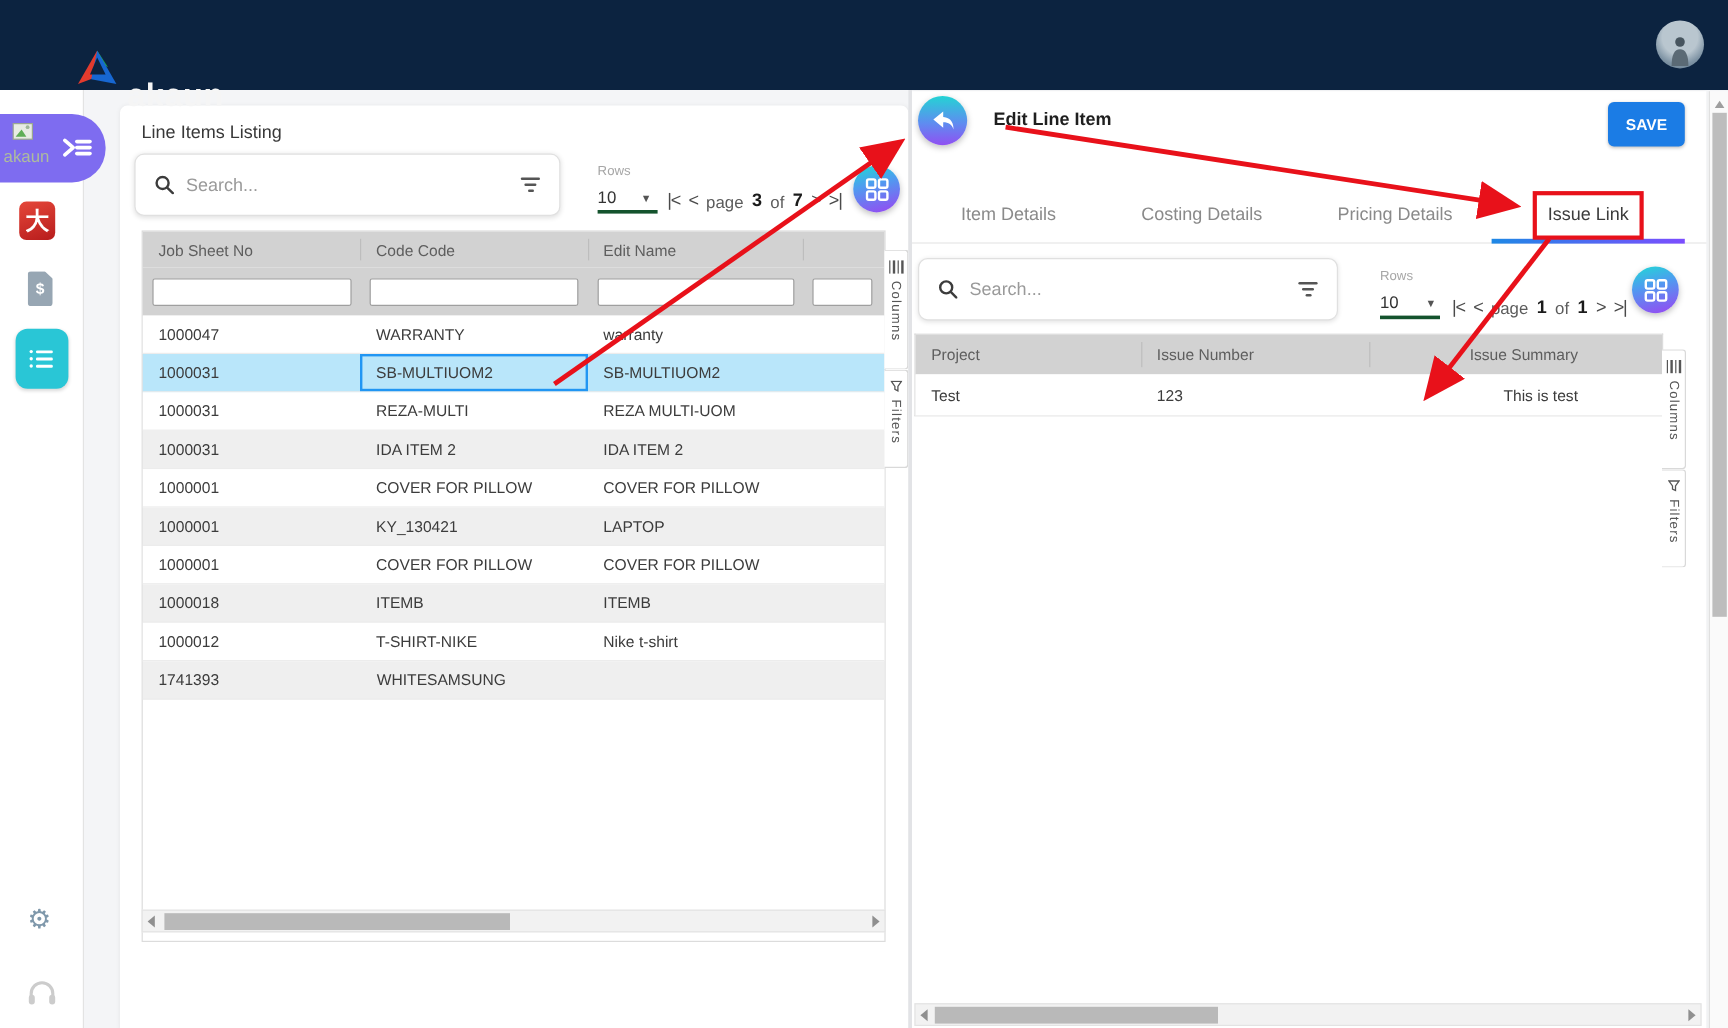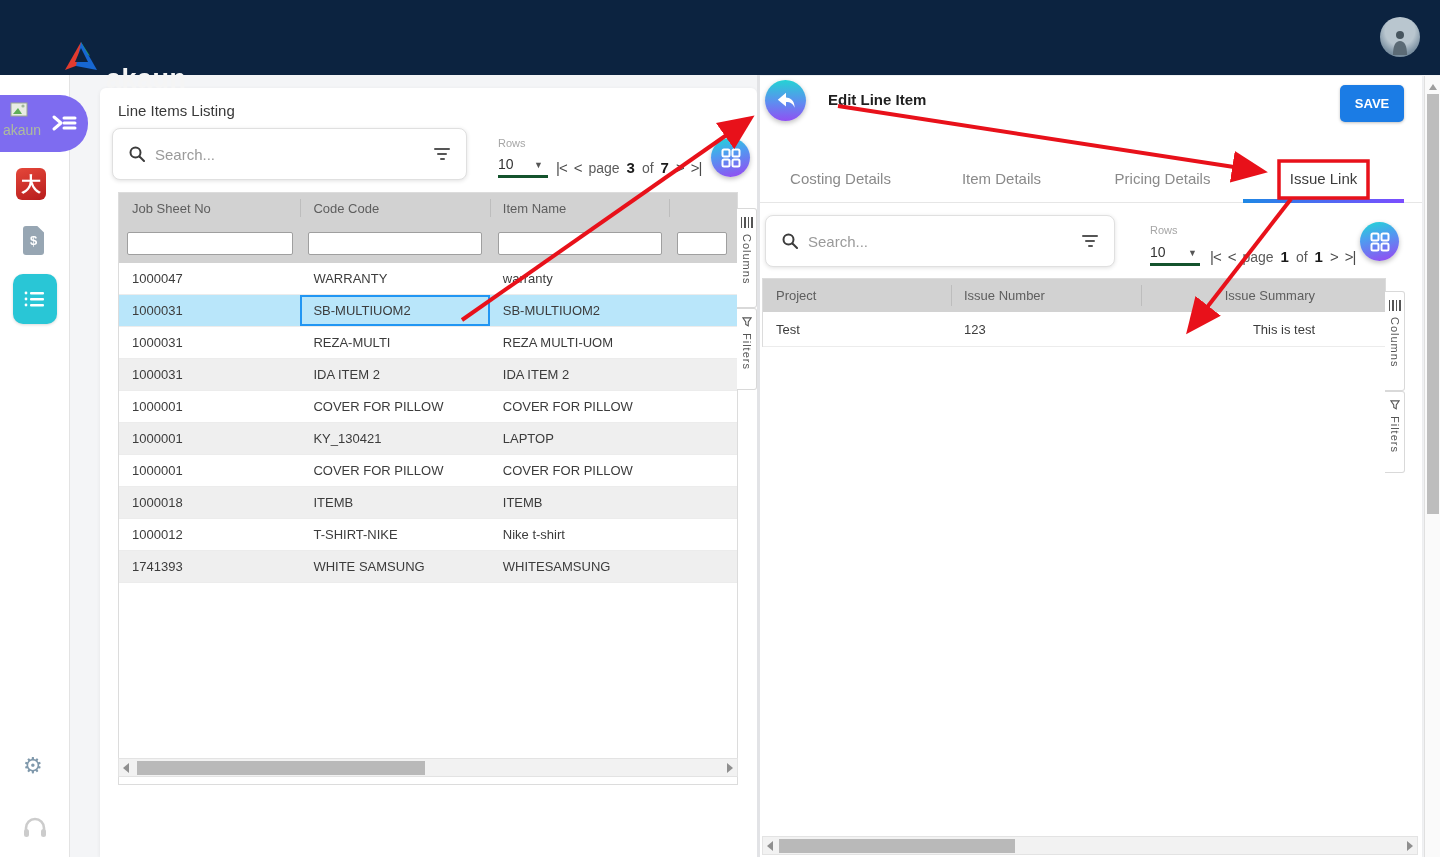--- a/index.html
+++ b/index.html
@@ -215,21 +215,21 @@
       <rect x="11.5" y="1.5" width="7" height="7" rx="1.5" fill="none" stroke="#fff" stroke-width="2"></rect>
       <rect x="1.5" y="11.5" width="7" height="7" rx="1.5" fill="none" stroke="#fff" stroke-width="2"></rect>
       <rect x="11.5" y="11.5" width="7" height="7" rx="1.5" fill="none" stroke="#fff" stroke-width="2"></rect>
     </svg>
   </div>
 
   <div class="tbl" style="left:18px; top:104px; width:620px; height:593px;">
     <div class="tbl-head" style="height:30px;" id="left-thead">
         <div class="hc" style="width: 182px;">Job Sheet No</div>
         <div class="hc" style="width: 190px;">Code Code</div>
-        <div class="hc" style="width: 180px;">Item Name</div>
+        <div class="hc" style="width: 180px;">Edit Name</div>
         <div class="hc" style="width: 68px;"></div>
       </div>
     <div class="filter-row" id="left-filters">
         <div style="width: 182px; padding-left: 8px;"><input style="width: 166px;"></div>
         <div style="width: 190px; padding-left: 8px;"><input style="width: 174px;"></div>
         <div style="width: 180px; padding-left: 8px;"><input style="width: 164px;"></div>
         <div style="width: 68px; padding-left: 8px;"><input style="width: 50px;"></div>
       </div>
     <div id="left-tbody">
         <div class="trow">
@@ -281,21 +281,20 @@
           <div class="tc" style="width: 68px;"></div>
         </div>
         <div class="trow">
           <div class="tc" style="width: 182px;">1000012</div>
           <div class="tc" style="width: 190px;">T-SHIRT-NIKE</div>
           <div class="tc" style="width: 180px;">Nike t-shirt</div>
           <div class="tc" style="width: 68px;"></div>
         </div>
         <div class="trow alt">
           <div class="tc" style="width: 182px;">1741393</div>
-          <div class="tc" style="width: 190px;">WHITE SAMSUNG</div>
           <div class="tc" style="width: 180px;">WHITESAMSUNG</div>
           <div class="tc" style="width: 68px;"></div>
         </div>
       </div>
     <div class="hscroll" style="left:-1px; top:565px; width:620px;">
       <div class="harrow left" style="left:4px;"></div>
       <div class="hthumb" style="left:18px; width:288px;"></div>
       <div class="harrow right" style="right:4px;"></div>
     </div>
   </div>
@@ -321,22 +320,22 @@
 <div class="card right-card">
   <div class="back-btn">
     <svg width="22" height="20" viewBox="0 0 24 22">
       <path d="M12 2 L3 9.5 L12 17 L12 12 C17 12 20 14 21.5 18.5 C21.5 9.5 16 7.5 12 7.2 Z" fill="#fff"></path>
     </svg>
   </div>
   <div class="panel-title">Edit Line Item</div>
   <button class="save-btn">SAVE</button>
 
   <div class="tabs-row" id="right-tabs">
+      <div class="tab">Item Details</div>
       <div class="tab">Costing Details</div>
-      <div class="tab">Item Details</div>
       <div class="tab">Pricing Details</div>
       <div class="tab active">Issue Link</div>
     </div>
   <div class="tabs-underline"></div>
   <div class="tab-indicator"></div>
 
   <div class="searchbox" style="left:5px; top:139px; width:350px;">
     <svg width="16" height="16" viewBox="0 0 16 16">
       <circle cx="6.5" cy="6.5" r="5" fill="none" stroke="#3c3c3c" stroke-width="2"></circle>
       <line x1="10.5" y1="10.5" x2="15" y2="15" stroke="#3c3c3c" stroke-width="2" stroke-linecap="round"></line>

